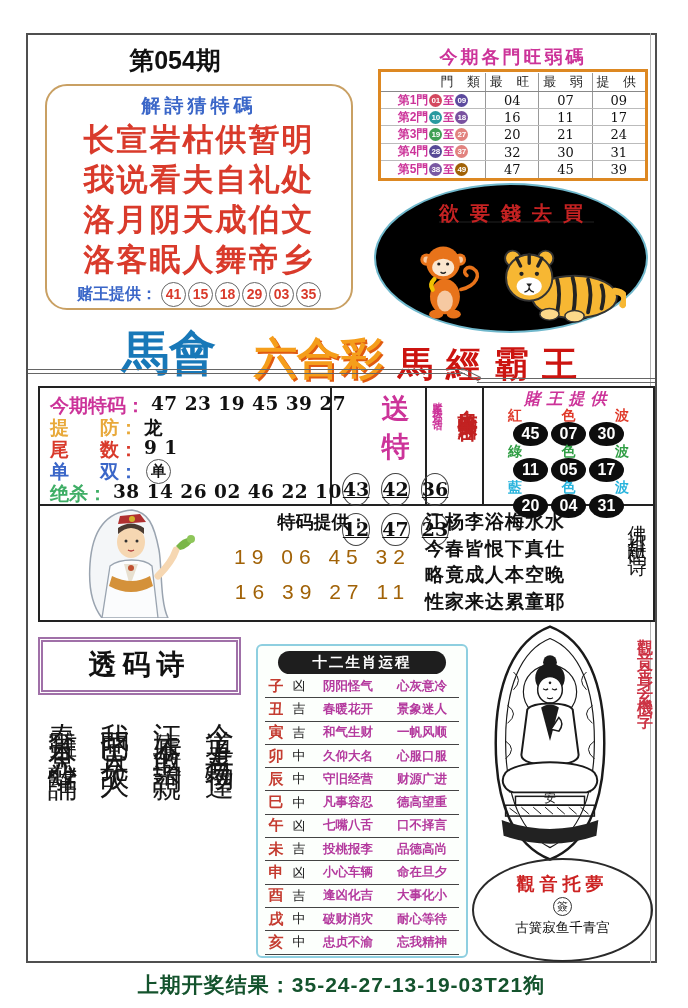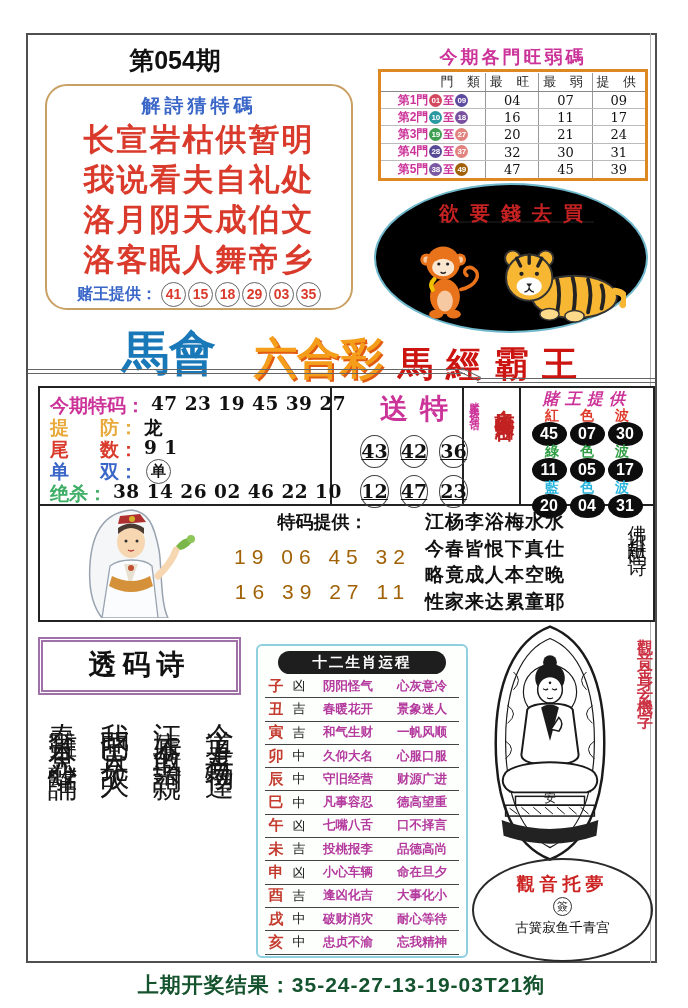--- a/index.html
+++ b/index.html
@@ -57,21 +57,21 @@
   #colA { width:292px; border-right:2px solid #222; padding:5px 6px 0 10px; }
   .la-line { height:22px; display:flex; align-items:flex-start; font-size:19px; white-space:nowrap; }
   .lbl2 { display:inline-flex; width:88px; justify-content:space-between; font-weight:bold; }
   .c-mag { color:#cc3399; font-weight:bold; }
   .c-org { color:#e8a93a; }
   .c-red { color:#d93a2b; }
   .c-blu { color:#3a66c8; }
   .c-grn { color:#3fae66; }
   .la-val { font-family:"DejaVu Serif",serif; font-weight:bold; color:#111; font-size:18.5px; margin-left:6px; letter-spacing:0.5px; }
   .circ1 { width:25px; height:25px; border:1.5px solid #555; border-radius:50%; text-align:center; line-height:22px; font-size:15px; font-weight:bold; margin-left:8px; font-family:"DejaVu Serif",serif; }
-  #colB { width:132px; border-right:2px solid #222; text-align:center;padding-left:34px; }
+  #colB { width:95px; border-right:2px solid #222; text-align:center;padding-left:34px; }
   .songte { color:#cc3399; font-family:"DejaVu Serif",serif; font-weight:bold; font-size:28px; letter-spacing:12px; padding-left:12px; margin-top:2px; }
   .sc-row { display:flex; justify-content:center; gap:11px; margin-top:7px;text-decoration:underline; }
   .scirc { width:33px; height:33px; border:1.5px solid #444; border-radius:50%; font-family:"DejaVu Serif",serif; font-weight:bold; font-size:19px; line-height:30px; text-align:center; }
   #colC { width:57px; border-right:2px solid #222; display:flex; justify-content:space-between; padding:6px 3px; }
   .vsmall { writing-mode:vertical-rl; font-size:10px; color:#cc3399; font-weight:bold; letter-spacing:3px; height:102px; }
   .vbig { writing-mode:vertical-rl; font-family:"DejaVu Serif",serif; font-weight:bold; font-size:20px; color:#c22222; letter-spacing:2px; height:106px; line-height:22px; }
   #colD { flex:1; padding:1px 8px 0; }
   .dw-title { text-align:center; color:#cc3399; font-family:"DejaVu Serif",serif; font-style:italic; font-weight:bold; font-size:16px; letter-spacing:6px; }
   .wv-labels { display:flex; justify-content:space-between; padding:0 16px; font-family:"DejaVu Serif",serif; font-weight:bold; font-size:14px; line-height:11px; margin-bottom:1px; }
   .wave-red { color:#e03a2a; } .wave-green { color:#2f9e44; } .wave-blue { color:#29b4dd; }

